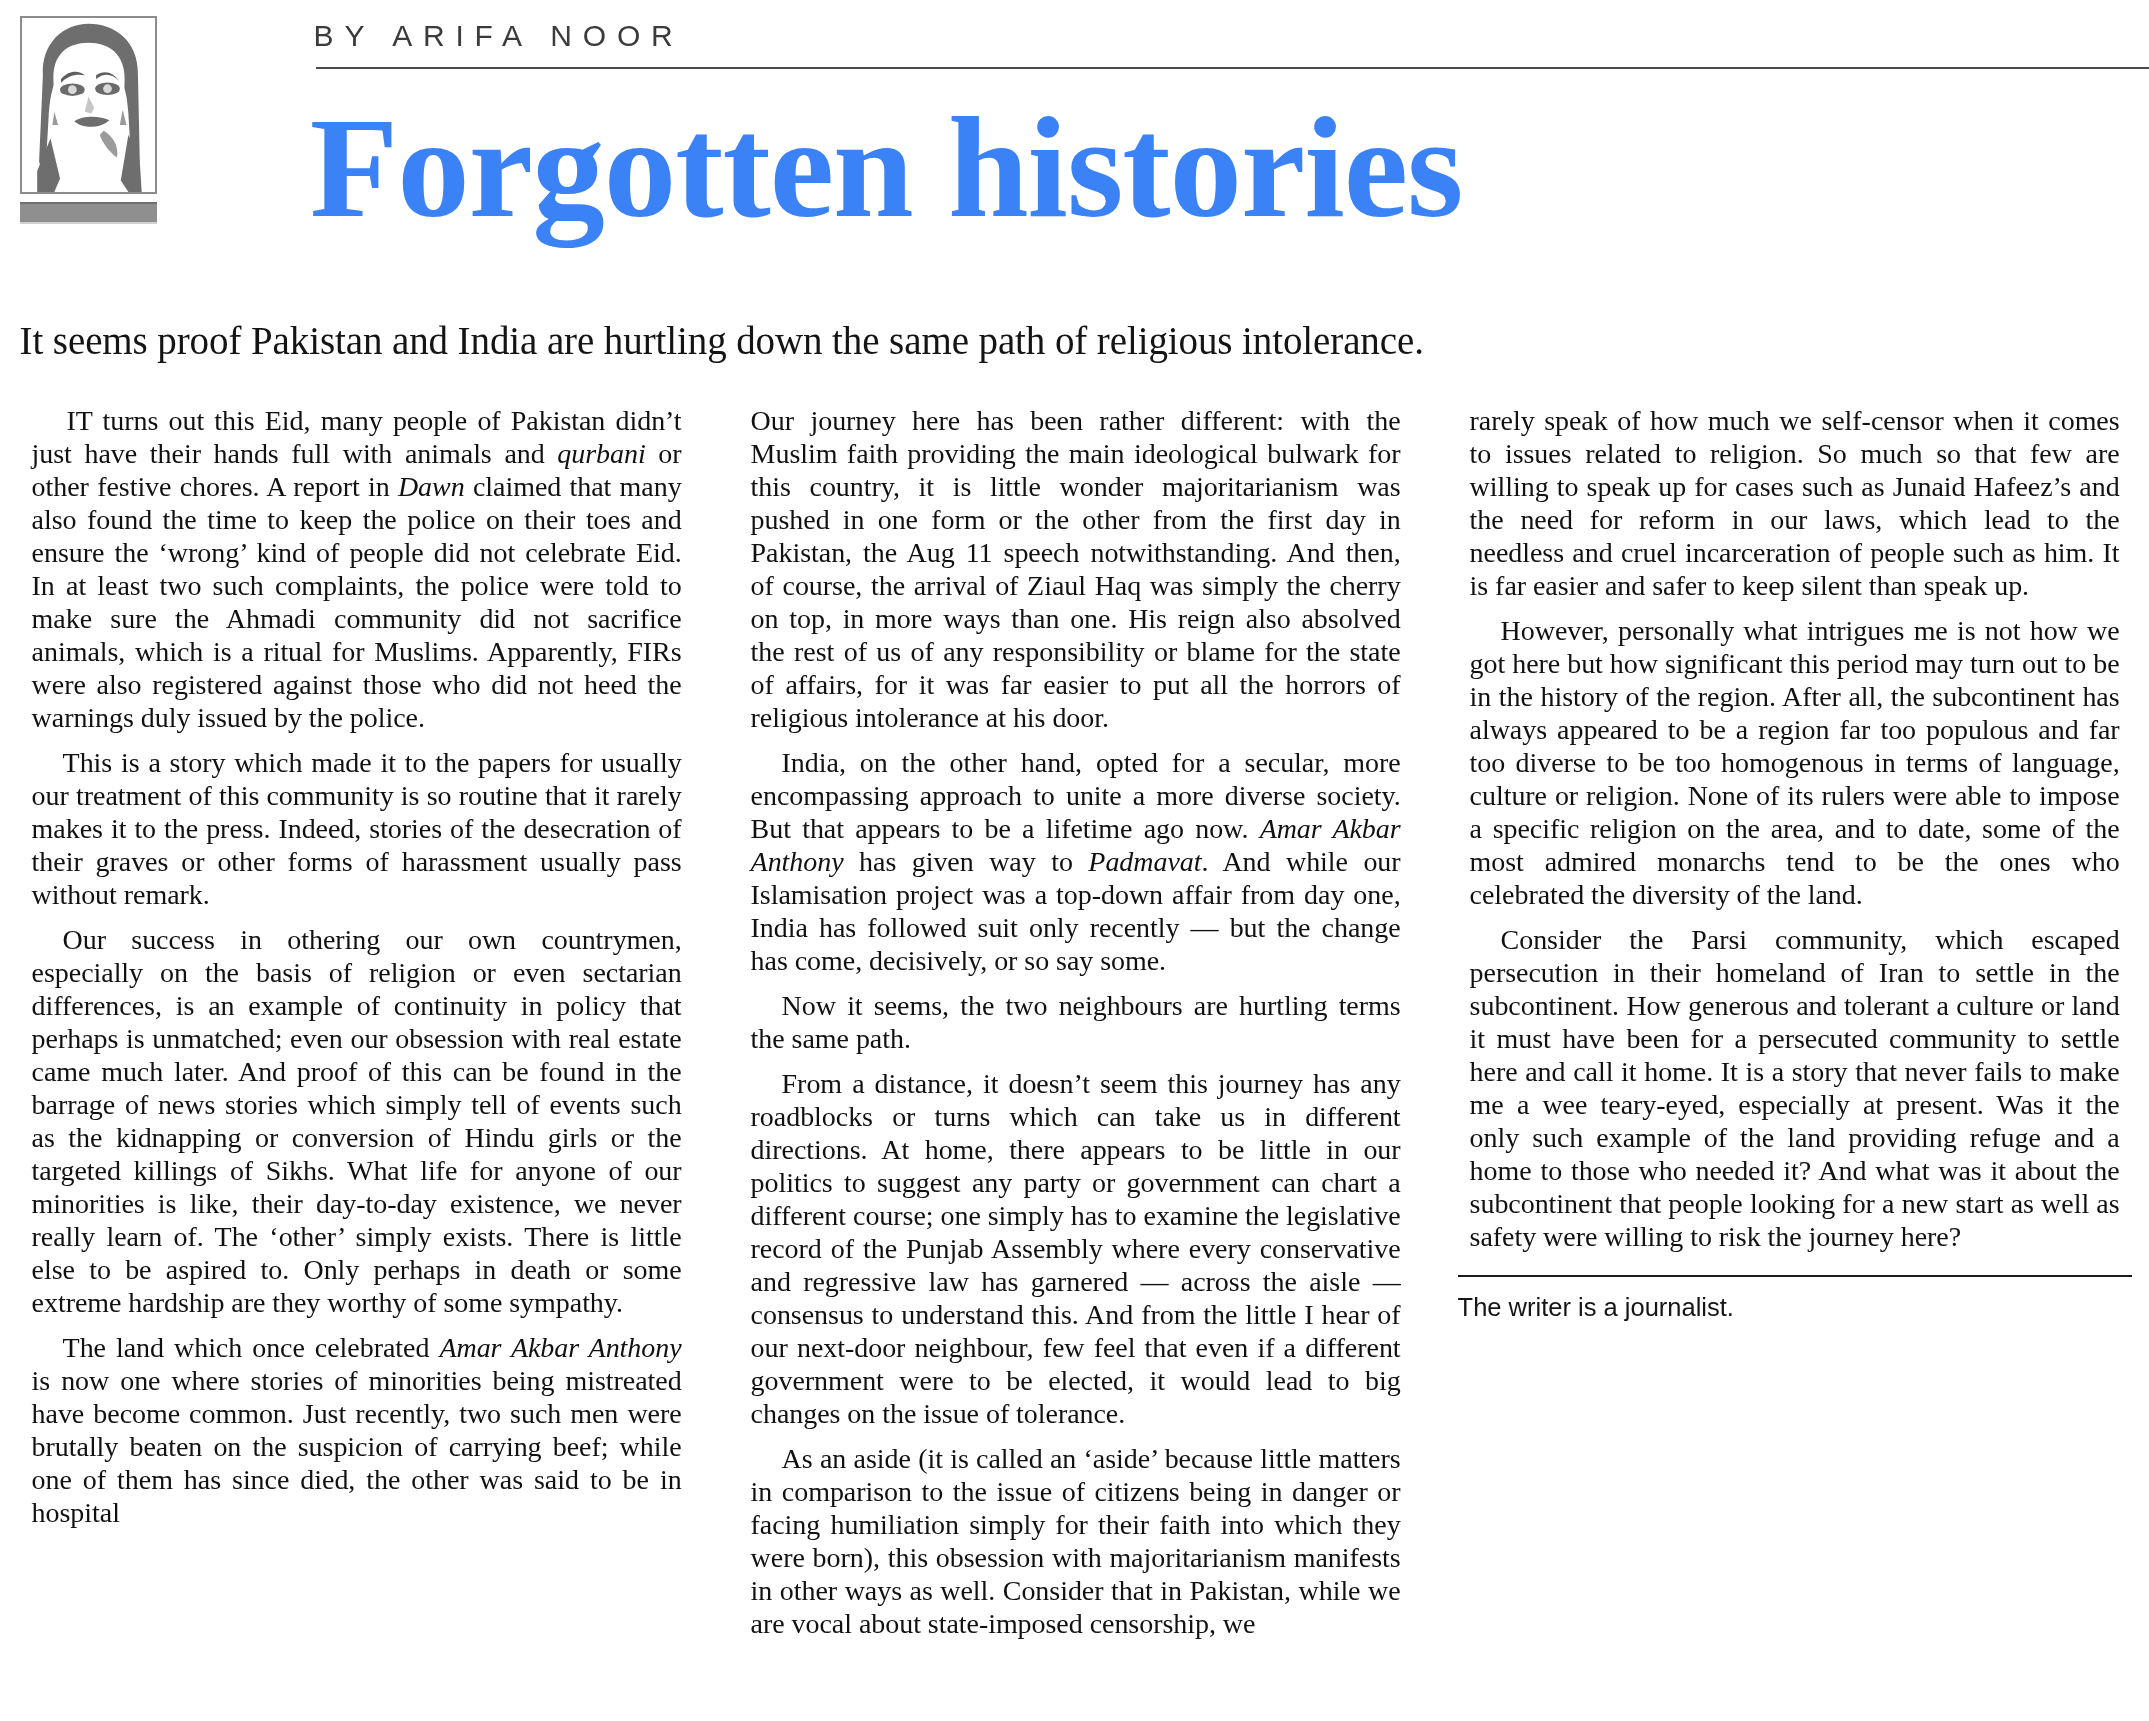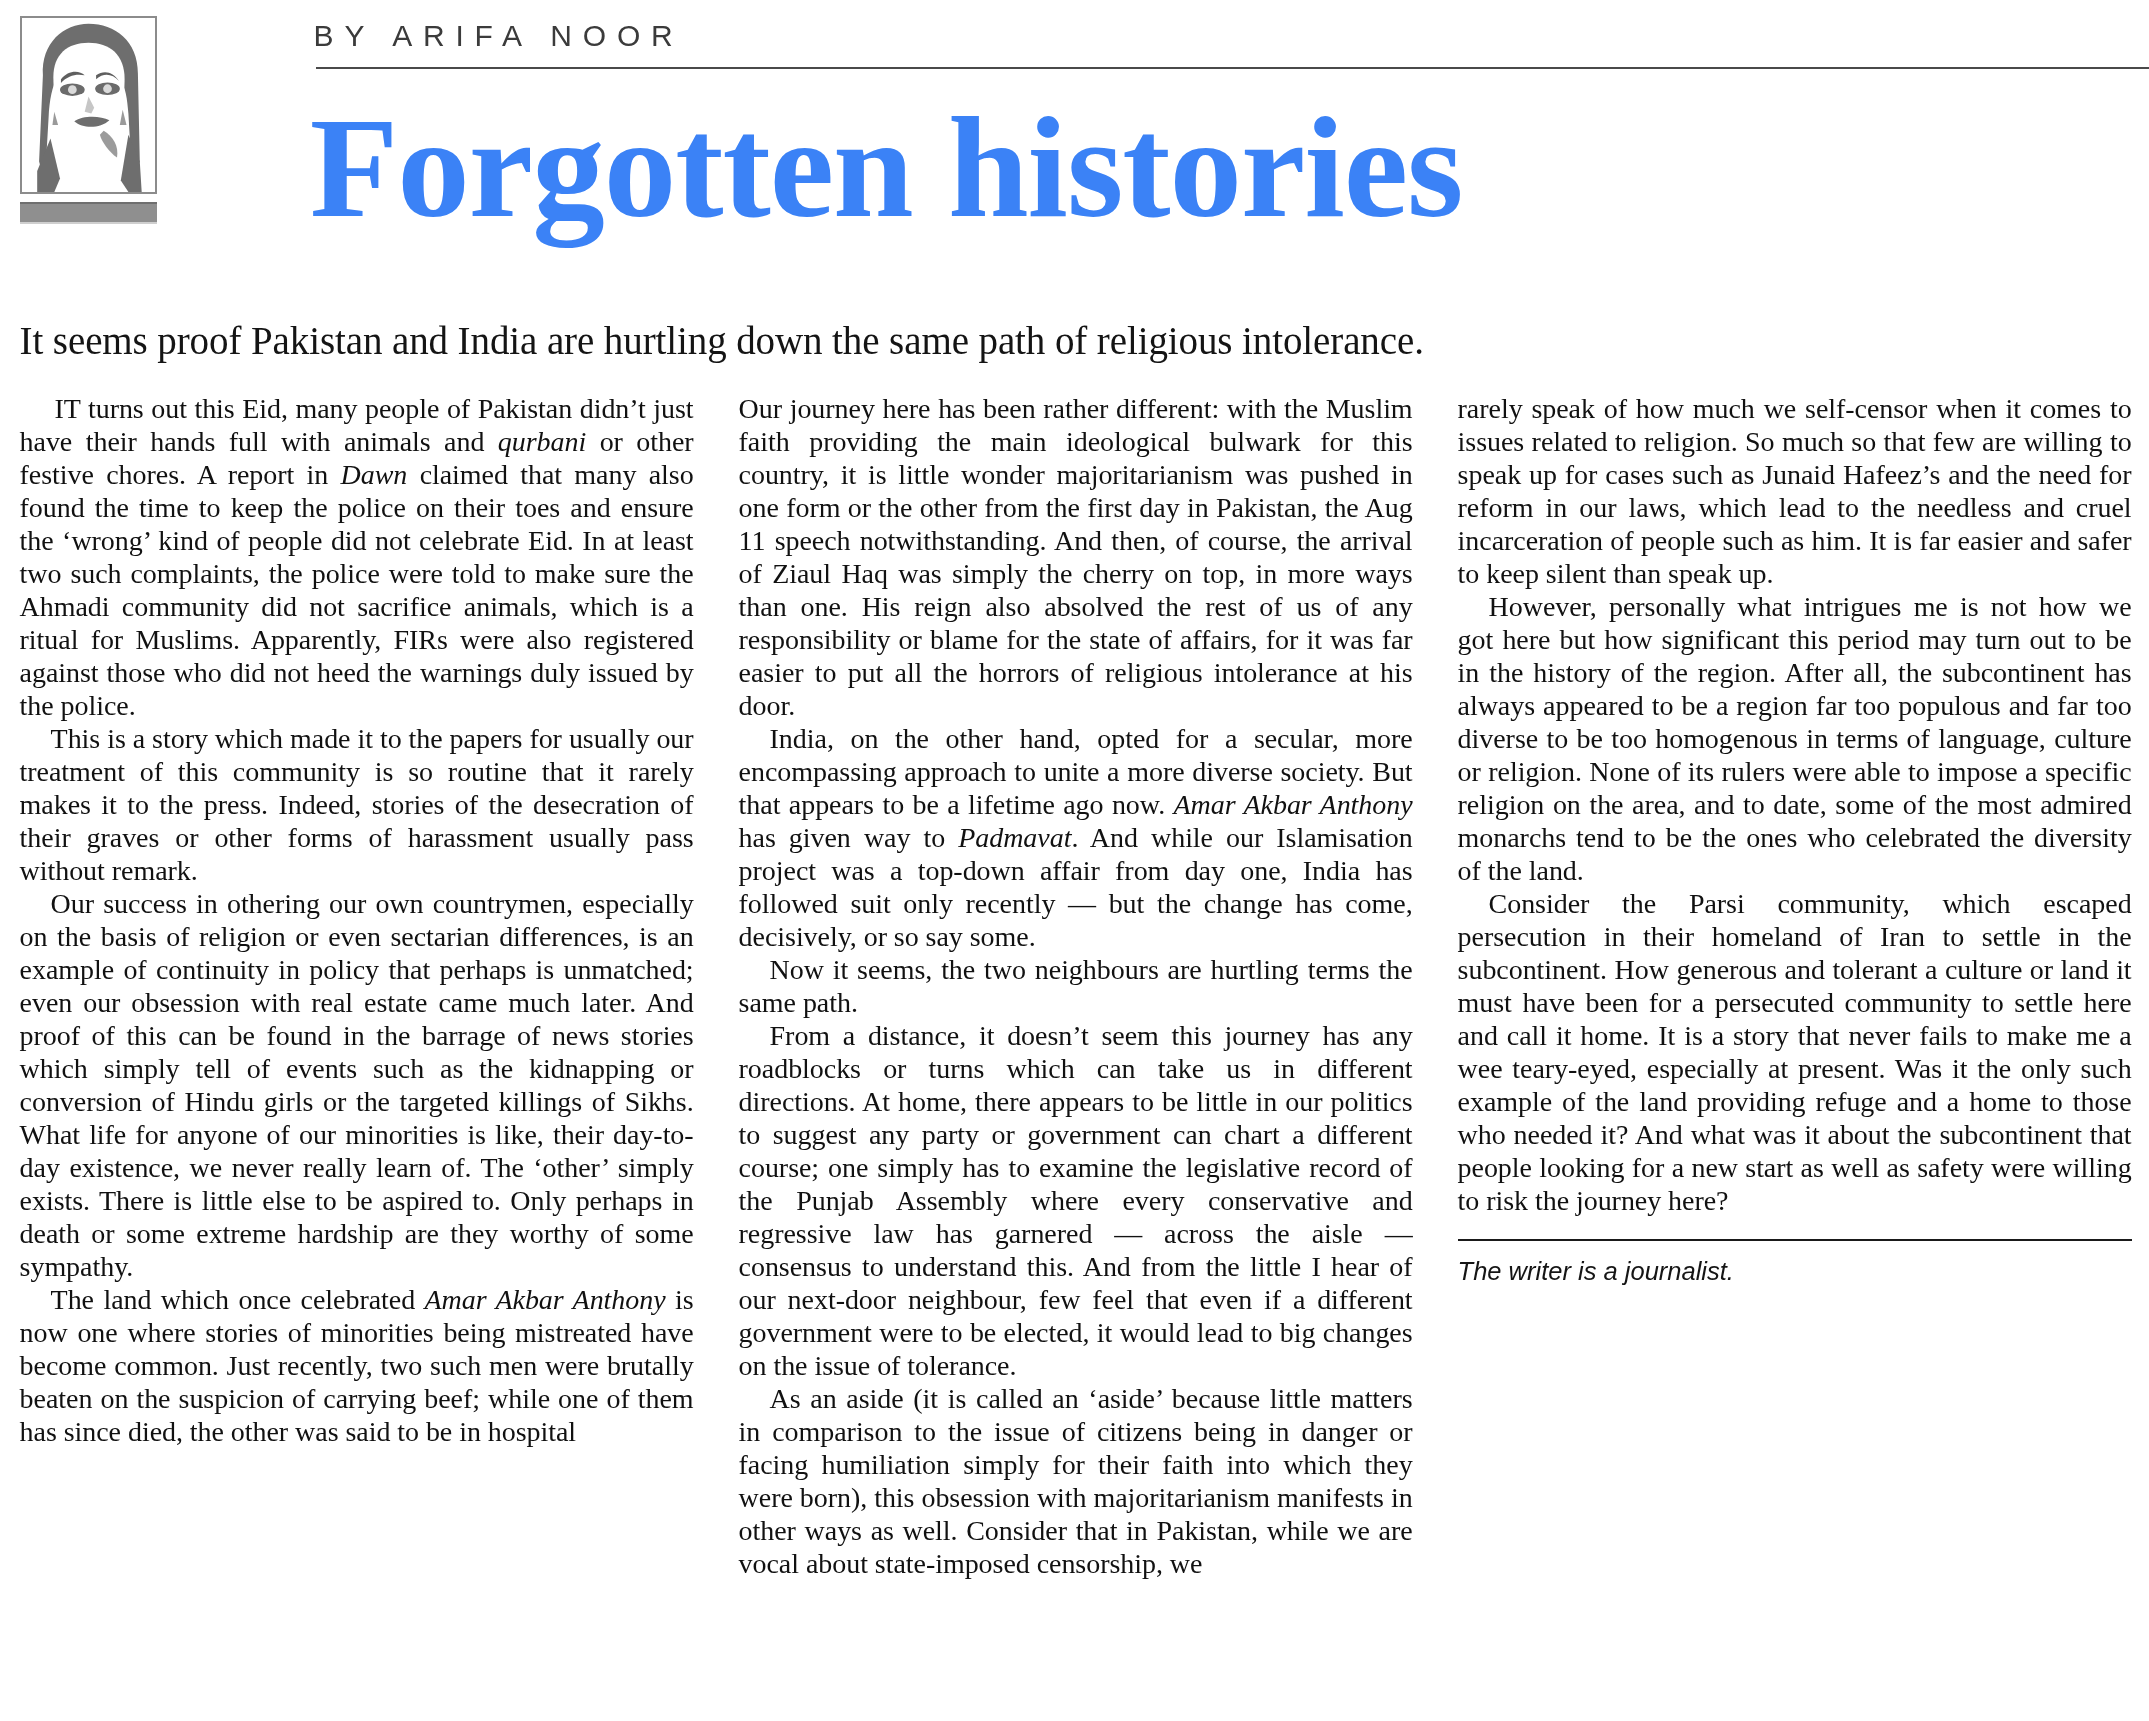--- a/index.html
+++ b/index.html
@@ -108,21 +108,21 @@
     bottom: 0;
     display: flex;
     gap: 45px;
   }
   .col {
     width: 674px;
     flex: 0 0 674px;
     position: relative;
   }
   .col p {
-    margin: 0;
+    margin: 12px;
     font-size: 28px;
     line-height: 33px;
     text-align: justify;
     text-justify: inter-word;
     hyphens: manual;
     color: #111111;
     letter-spacing: -0.05px;
   }
   .col p + p { text-indent: 31px; }
   .col p.first { text-indent: 35px; }
@@ -138,21 +138,20 @@
     margin-left: 6.9px;
   }
 
   .credit-rule {
     border-top: 2.9px solid #1a1a1a;
     margin-top: 21.6px;
     margin-bottom: 16.7px;
   }
   .credit {
     font-family: "Liberation Sans", "DejaVu Sans", sans-serif;
-    font-style: italic;
     font-size: 25.5px;
     color: #151515;
   }
 </style>
 </head>
 <body>
 
 <div class="page">
 
   <div class="masthead">

